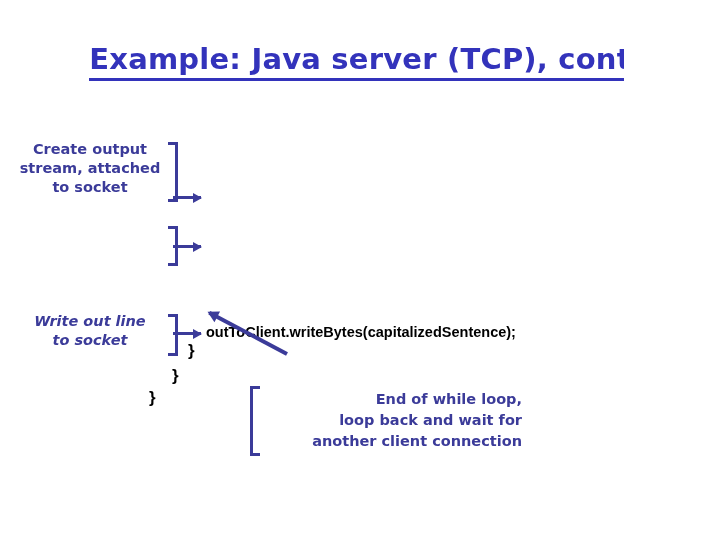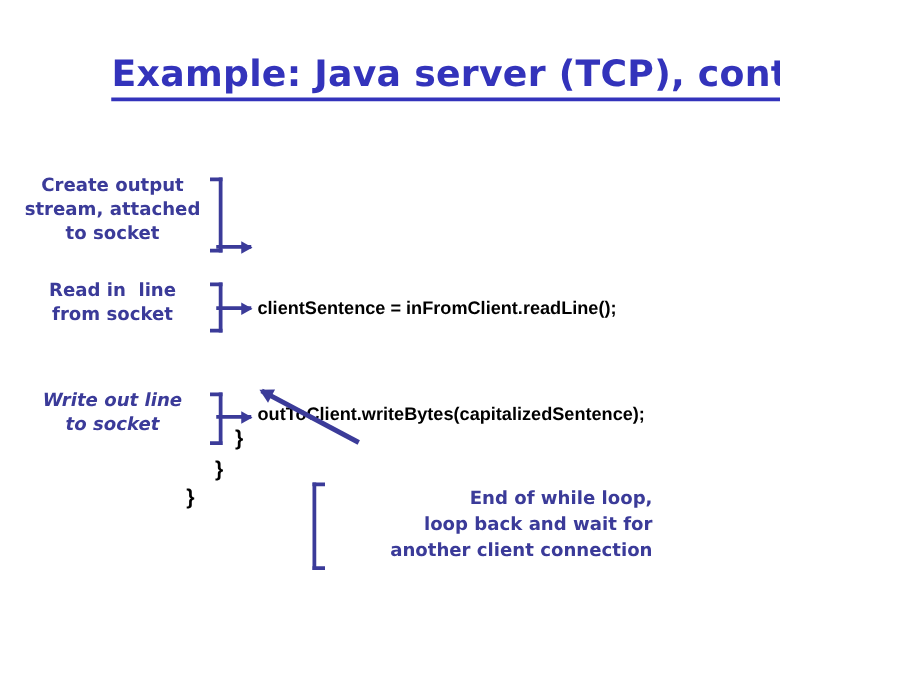--- a/index.html
+++ b/index.html
@@ -134,32 +134,29 @@
   <div id="title">
     <span class="titletext">Example: Java server (TCP), cont</span>
   </div>
 
   <div class="annot right" style="left:10px; top:140px; width:160px;">Create output
 stream, attached
 to socket</div>
   <div class="br-right" style="left:168px; top:142px; width:10px; height:60px;"></div>
   <div class="arrow-h" style="left:173px; top:196px; width:28px;"></div>
 
-  <div class="annot right" style="left:10px; top:224px; width:160px;">Read in  line
-from socket</div>
   <div class="br-right" style="left:168px; top:226px; width:10px; height:40px;"></div>
   <div class="arrow-h" style="left:173px; top:245px; width:28px;"></div>
 
   <div class="annot right" style="left:10px; top:312px; width:160px;font-style:italic;">Write out line
 to socket</div>
   <div class="br-right" style="left:168px; top:314px; width:10px; height:42px;"></div>
   <div class="arrow-h" style="left:173px; top:332px; width:28px;"></div>
 
 
-  <div class="code b" style="left:206px; top:237px; font-weight:bold;"><span>clientSentence = inFromClient.readLine();</span></div>
 
 
   <div class="code b" style="left:206px; top:322px; font-weight:bold;"><span>outToClient.writeBytes(capitalizedSentence);</span></div>
 
   <div class="brace" style="left:188px; top:341px;">}</div>
   <div class="brace" style="left:172px; top:366px;">}</div>
   <div class="brace" style="left:149px; top:388px;">}</div>
 
   <div class="arrow-diag" style="left:199px; top:352px; width:88px; transform: rotate(28deg);"></div>
   <div class="br-left" style="left:250px; top:386px; width:10px; height:70px;"></div>

